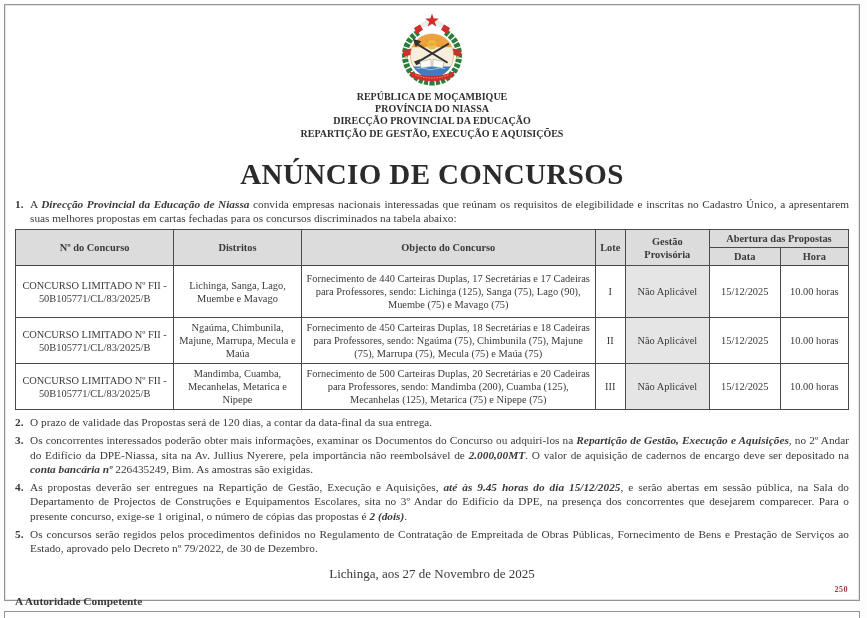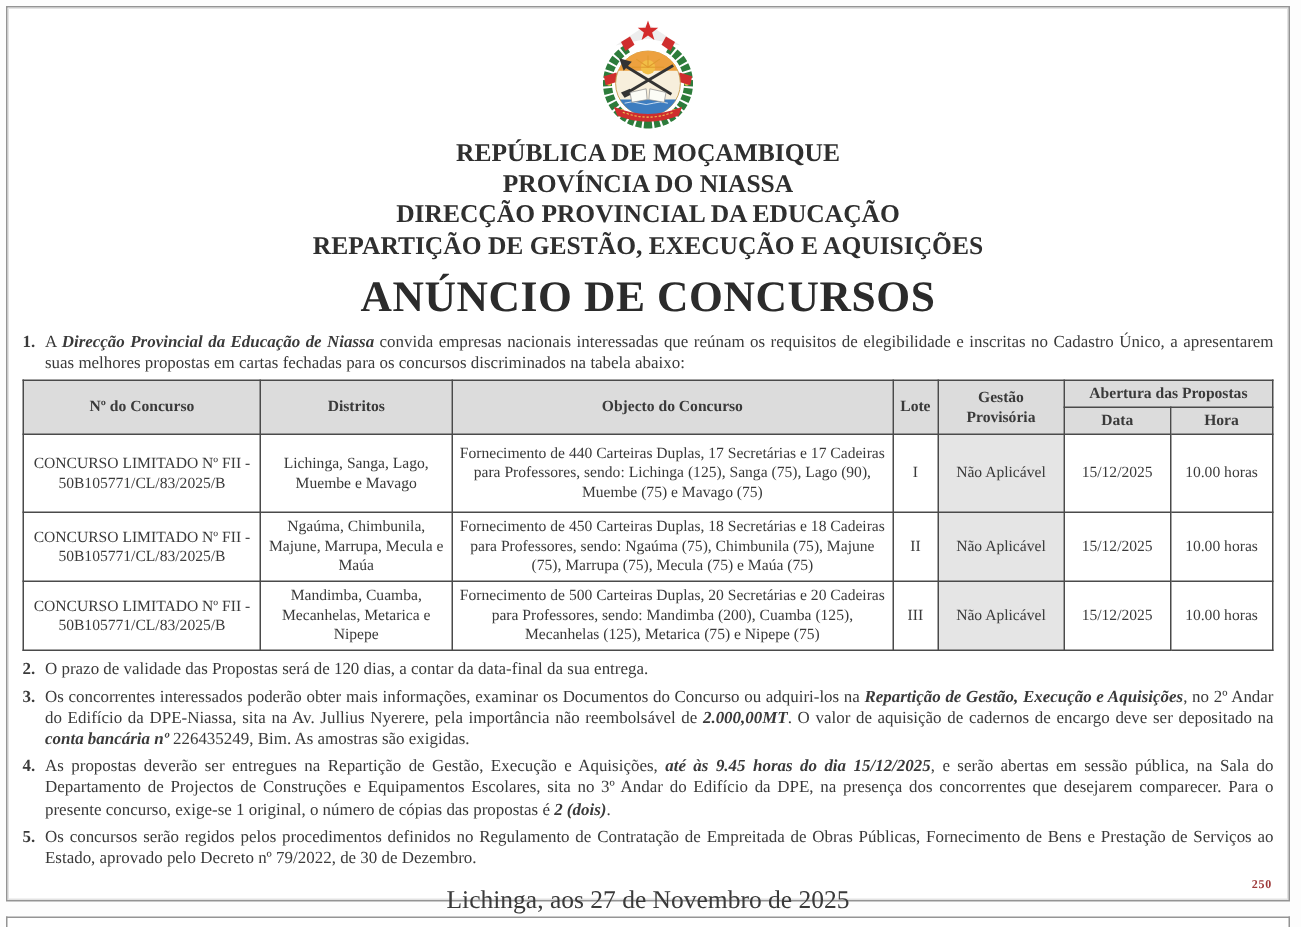--- a/index.html
+++ b/index.html
@@ -5,38 +5,38 @@
   html,body{margin:0;padding:0;background:#fbfbfb;}
   .page{position:relative;width:867px;height:618px;background:#fdfdfd;overflow:hidden;
         font-family:"Liberation Serif", serif;color:#3a3a3a;}
   .frame{position:absolute;left:4px;top:4px;width:856px;height:597px;background:#fff;
          border:1px solid #949494;box-shadow:inset 1px 1px 0 #e3e3e3, inset -1px -1px 0 #e3e3e3;
          box-sizing:border-box;padding:7px 10px 0 10px;}
   .next-frame{position:absolute;left:4px;top:611px;width:856px;height:7px;
          border:1px solid #949494;border-bottom:none;box-sizing:border-box;background:#fff;}
   .doc-header{text-align:center;}
   .emblem{display:inline-block;line-height:0;}
-  .org-lines{margin-top:1px;font-weight:bold;font-size:17px;line-height:1.22;color:#2f2f2f;}
-  .doc-title{margin:7px 0 6px 0;text-align:center;font-size:29px;font-weight:bold;
+  .org-lines{margin-top:1px;font-weight:bold;font-size:10px;line-height:1.22;color:#2f2f2f;}
+  .doc-title{margin:18px 0 6px 0;text-align:center;font-size:29px;font-weight:bold;
              letter-spacing:.4px;color:#2b2b2b;}
   .paras{margin:0;}
   .para{position:relative;padding-left:15px;margin-bottom:4px;font-size:11.3px;
         line-height:1.26;text-align:justify;}
   .pnum{position:absolute;left:0;top:0;font-weight:bold;}
   .b{font-weight:bold;font-style:italic;}
   .bi{font-weight:bold;font-style:italic;}
   table.tenders{width:100%;border-collapse:collapse;margin:2px 0 5px 0;font-size:10.4px;
         table-layout:fixed;}
   table.tenders th, table.tenders td{border:1px solid #4a4a4a;padding:2px 3px;
         text-align:center;vertical-align:middle;line-height:1.25;overflow:hidden;}
   table.tenders th{background:#dcdcdc;font-weight:bold;}
   td.gray{background:#e5e5e5;}
   tbody tr{height:46px;}
   tbody tr:first-child{height:52px;}
-  .date-line{text-align:center;font-size:17px;margin-top:11px;}
+  .date-line{text-align:center;font-size:13px;margin-top:11px;}
   .authority{text-align:left;font-size:11.4px;font-weight:bold;margin-top:13px;}
   .page-number{position:absolute;right:11px;bottom:6px;font-size:8px;font-weight:bold;
         color:#9e3a3a;letter-spacing:.5px;}
 </style>
 </head>
 <body>
 
 <div class="page">
   <div class="frame">
 

